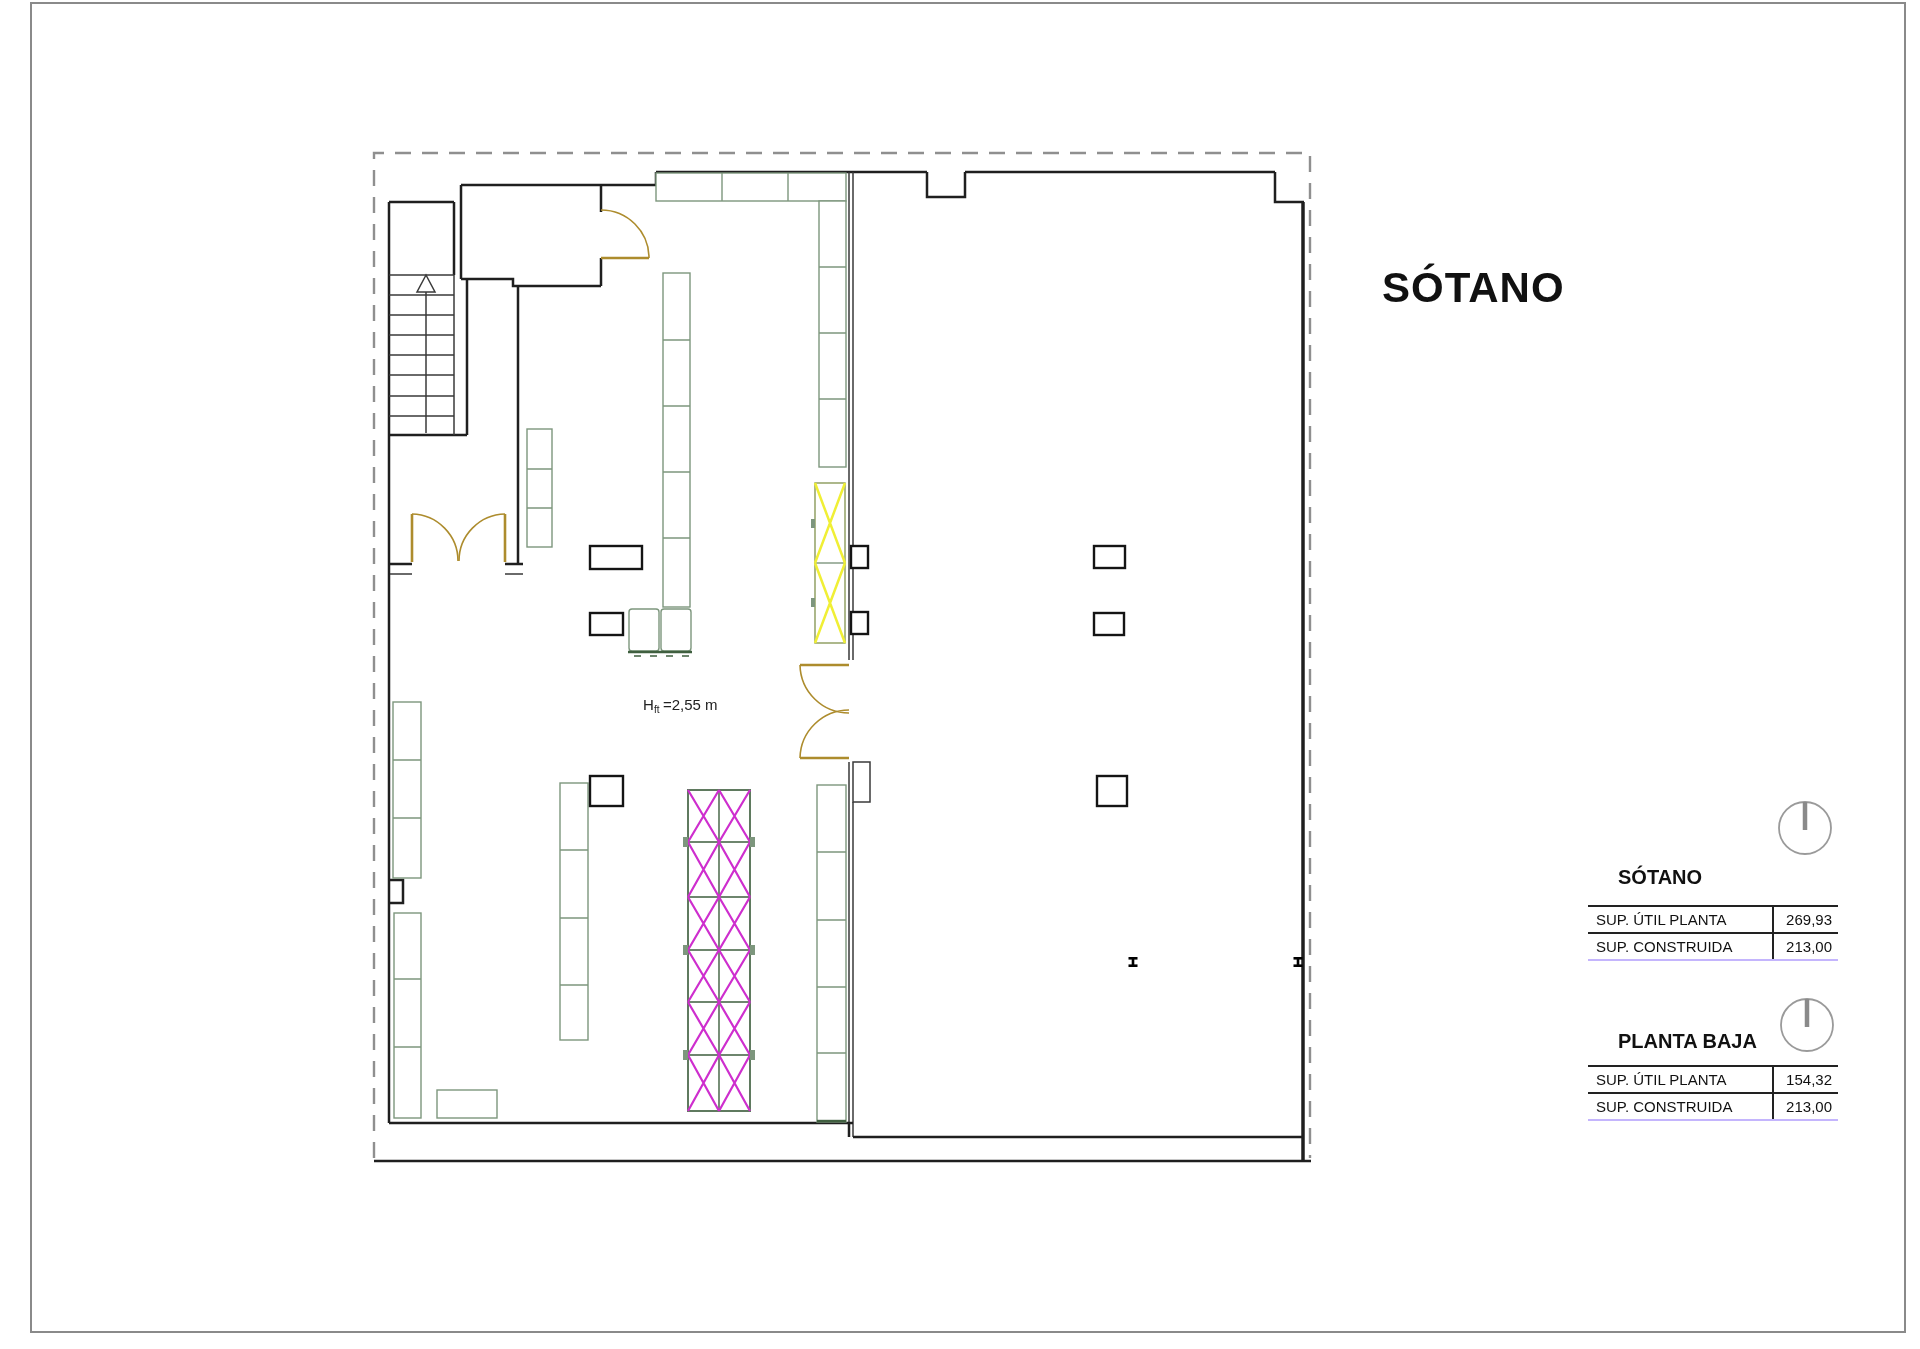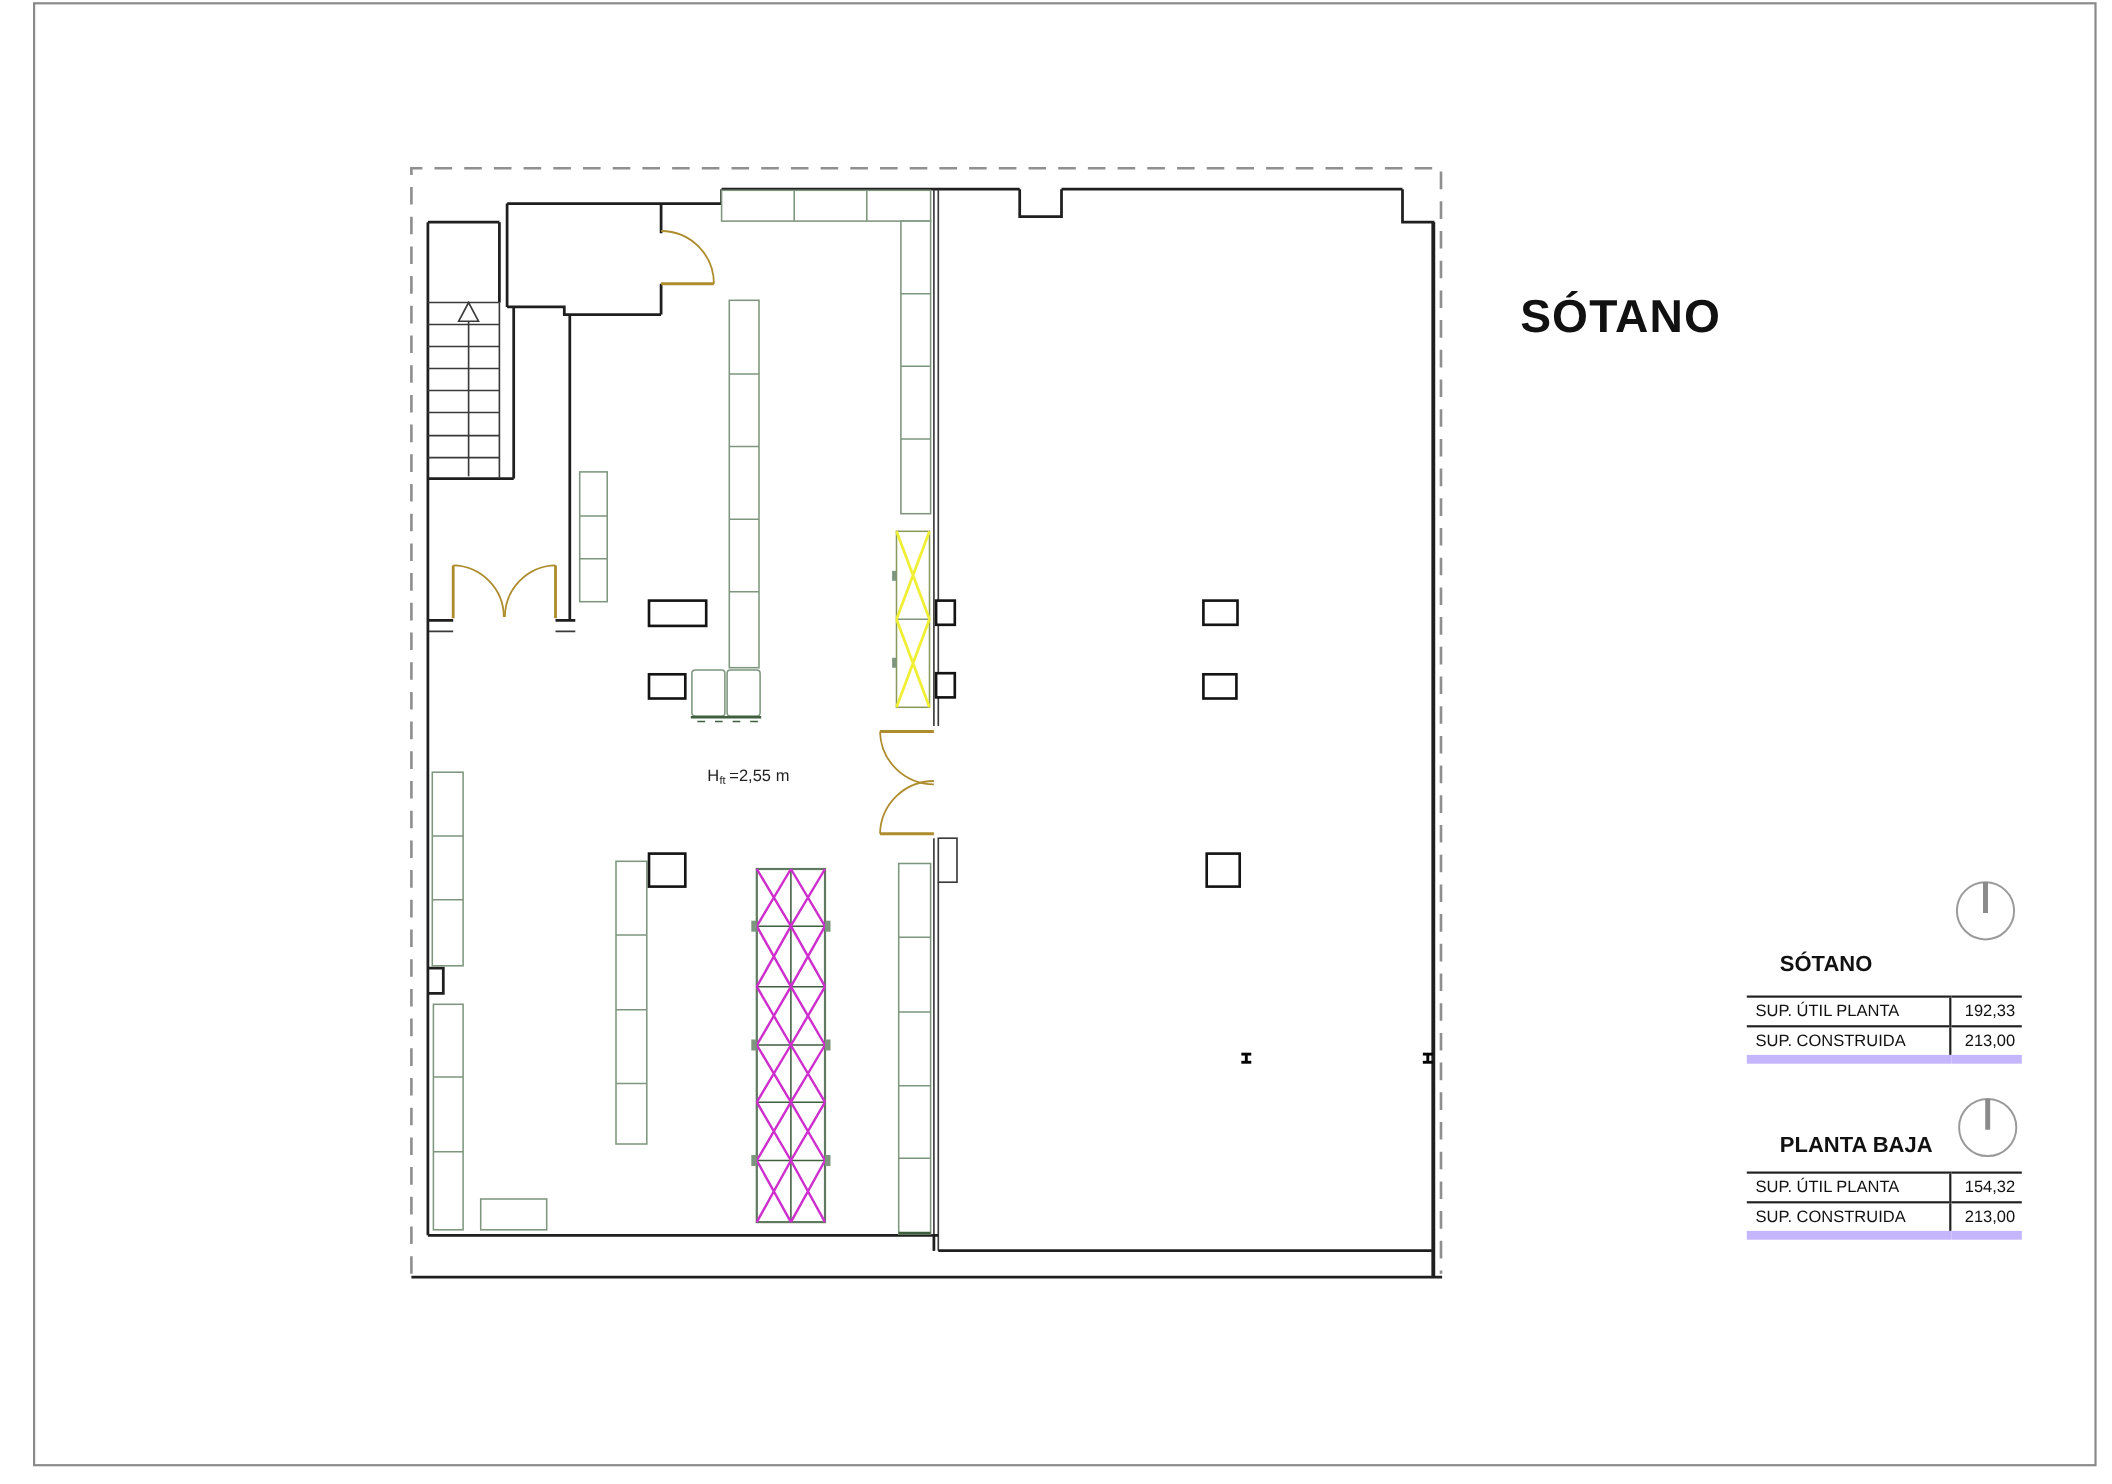--- a/index.html
+++ b/index.html
@@ -39,21 +39,21 @@
     position:absolute;left:1382px;top:264px;font-size:42px;font-weight:bold;
     letter-spacing:1px;color:var(--ink);white-space:nowrap;
   }
   .summary-block{position:absolute;left:1588px;width:250px;}
   .summary-block .blk-title{font-size:20px;font-weight:bold;margin-left:30px;white-space:nowrap;}
   .area-table{width:250px;border-collapse:collapse;table-layout:fixed;}
   .area-table td{
     font-size:15px;border-top:2px solid #222;padding:0 0 0 8px;height:25px;
     white-space:nowrap;overflow:hidden;
   }
-  .area-table tr:last-child td{border-bottom:8px solid #c4b5fd;}
+  .area-table tr:last-child td{border-bottom:2px solid #c4b5fd;}
   .area-table td.val{border-left:2px solid #222;text-align:right;padding:0 6px 0 0;width:58px;}
   #block-sotano{top:866px;} #block-sotano .area-table{margin-top:16px;}
   #block-pbaja{top:1030px;} #block-pbaja .area-table{margin-top:12px;}
   .dial{position:absolute;width:56px;height:56px;}
   #dial-1{left:1777px;top:800px;} #dial-2{left:1779px;top:997px;}
 </style>
 </head>
 <body>
 
 <div class="sheet-frame"></div>
@@ -209,21 +209,21 @@
 </svg>
 
 <div class="main-title">SÓTANO</div>
 
 <div class="summary-block" id="block-sotano">
   <div class="blk-title">SÓTANO</div>
   <table class="area-table">
     <tbody>
         <tr>
       <td>SUP. ÚTIL PLANTA</td>
-      <td class="val">192,33</td>
+      <td class="val">269,93</td>
     </tr>
     <tr>
       <td>SUP. CONSTRUIDA</td>
       <td class="val">213,00</td>
     </tr>
   </tbody>
     </table>
 </div>
 
 <div class="summary-block" id="block-pbaja">

